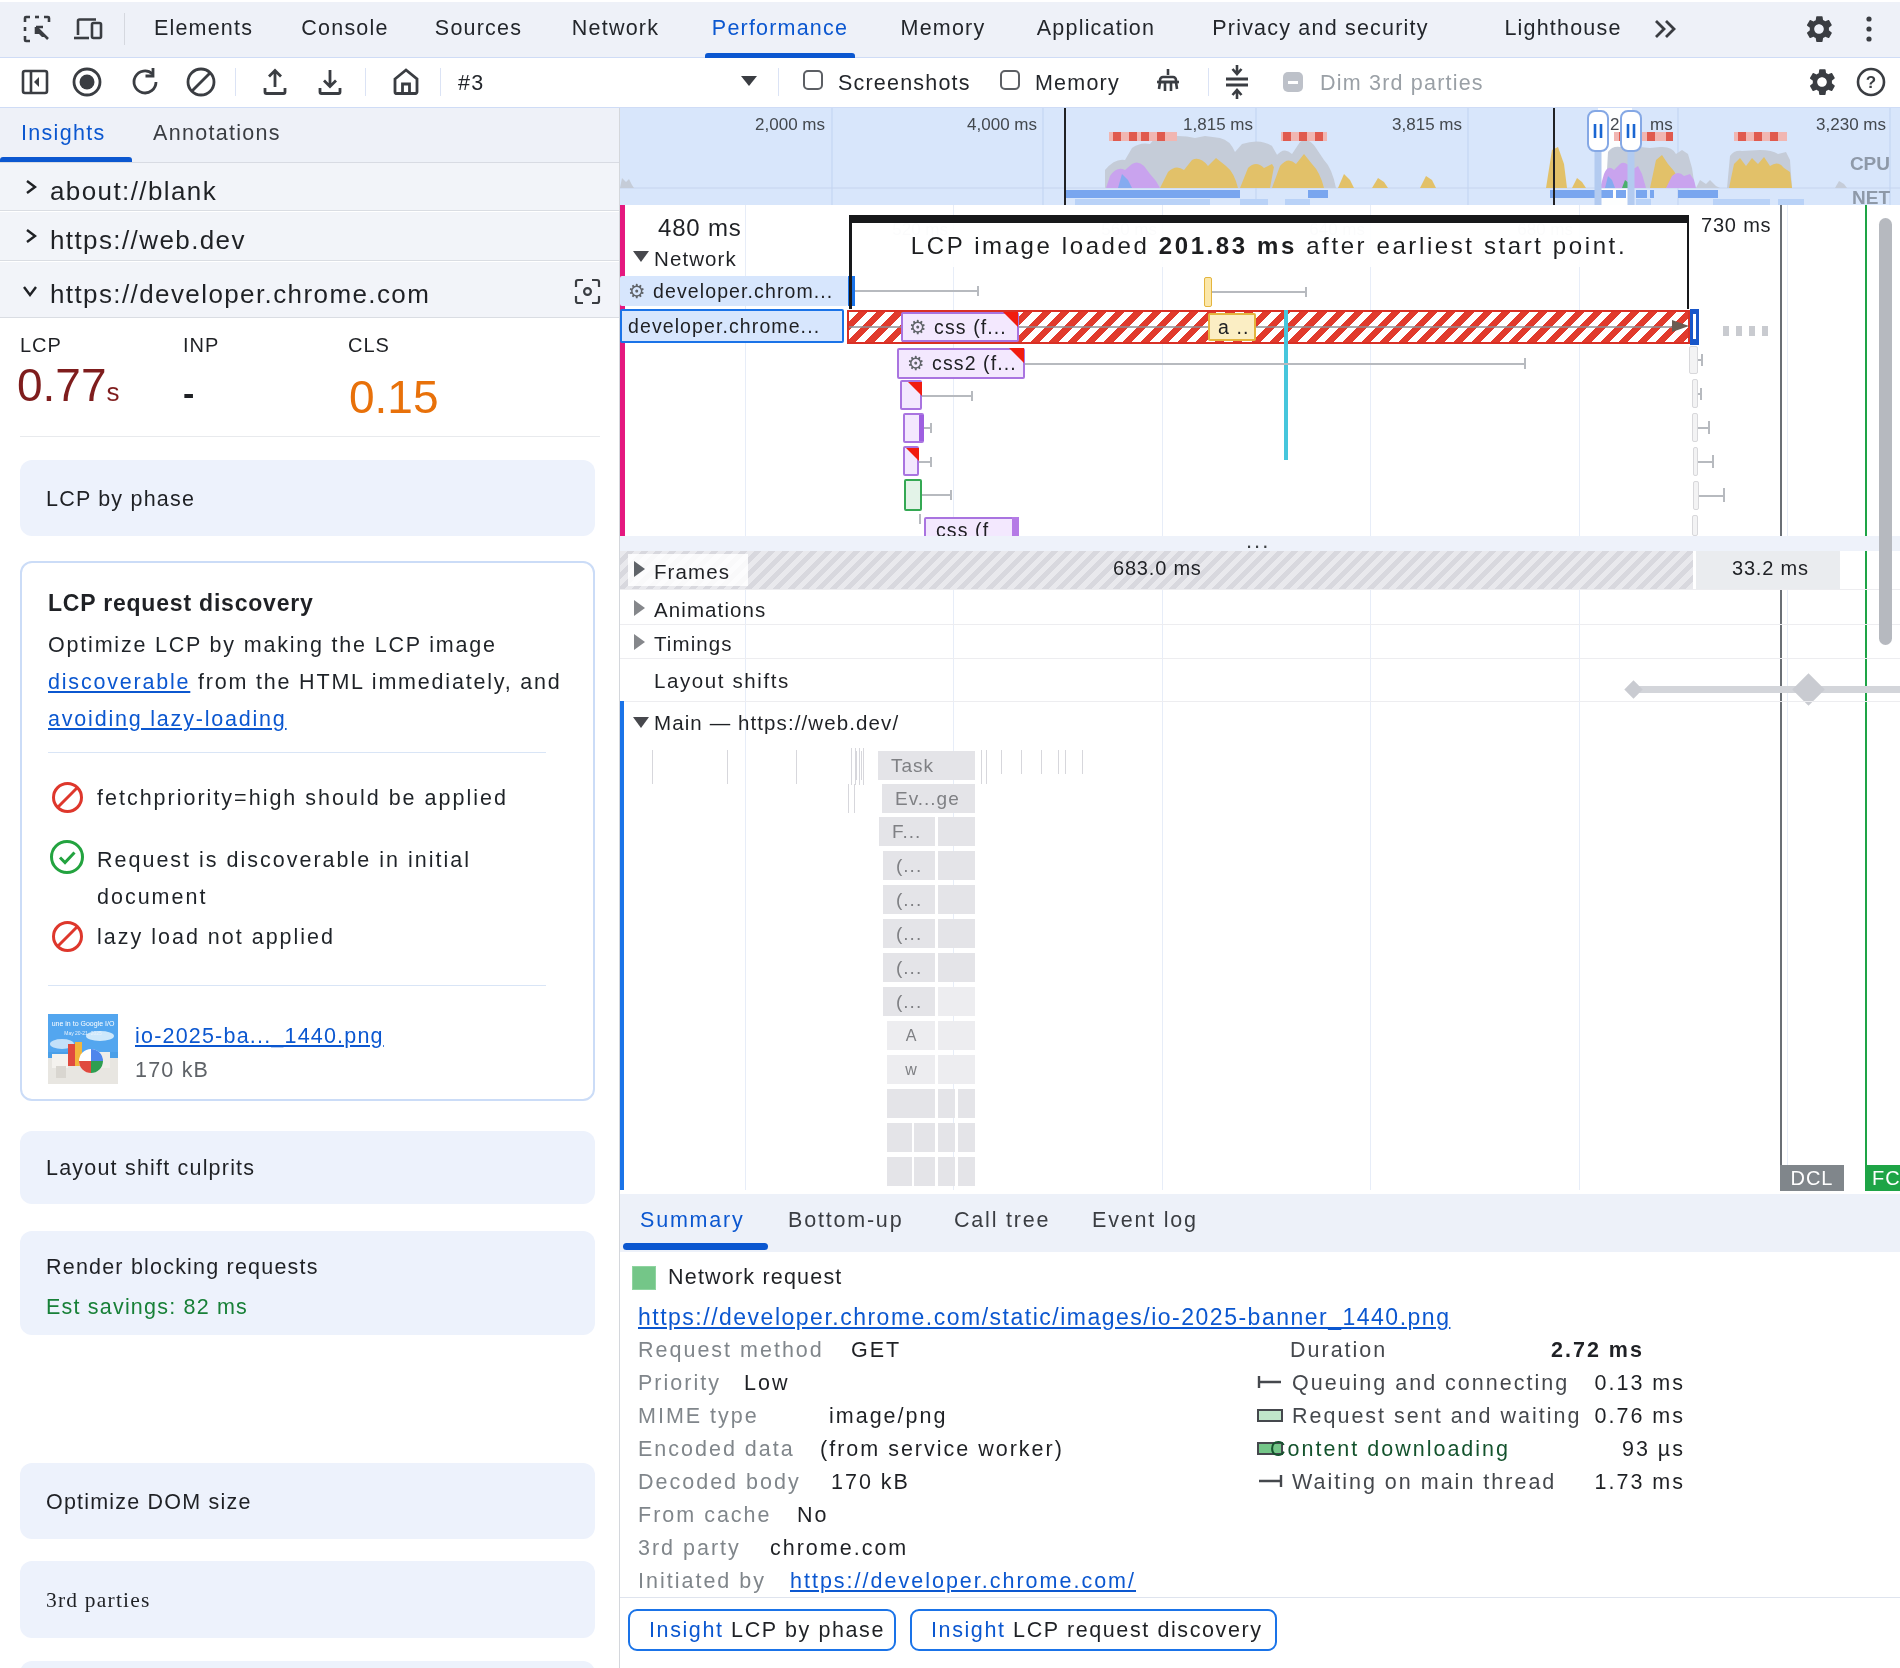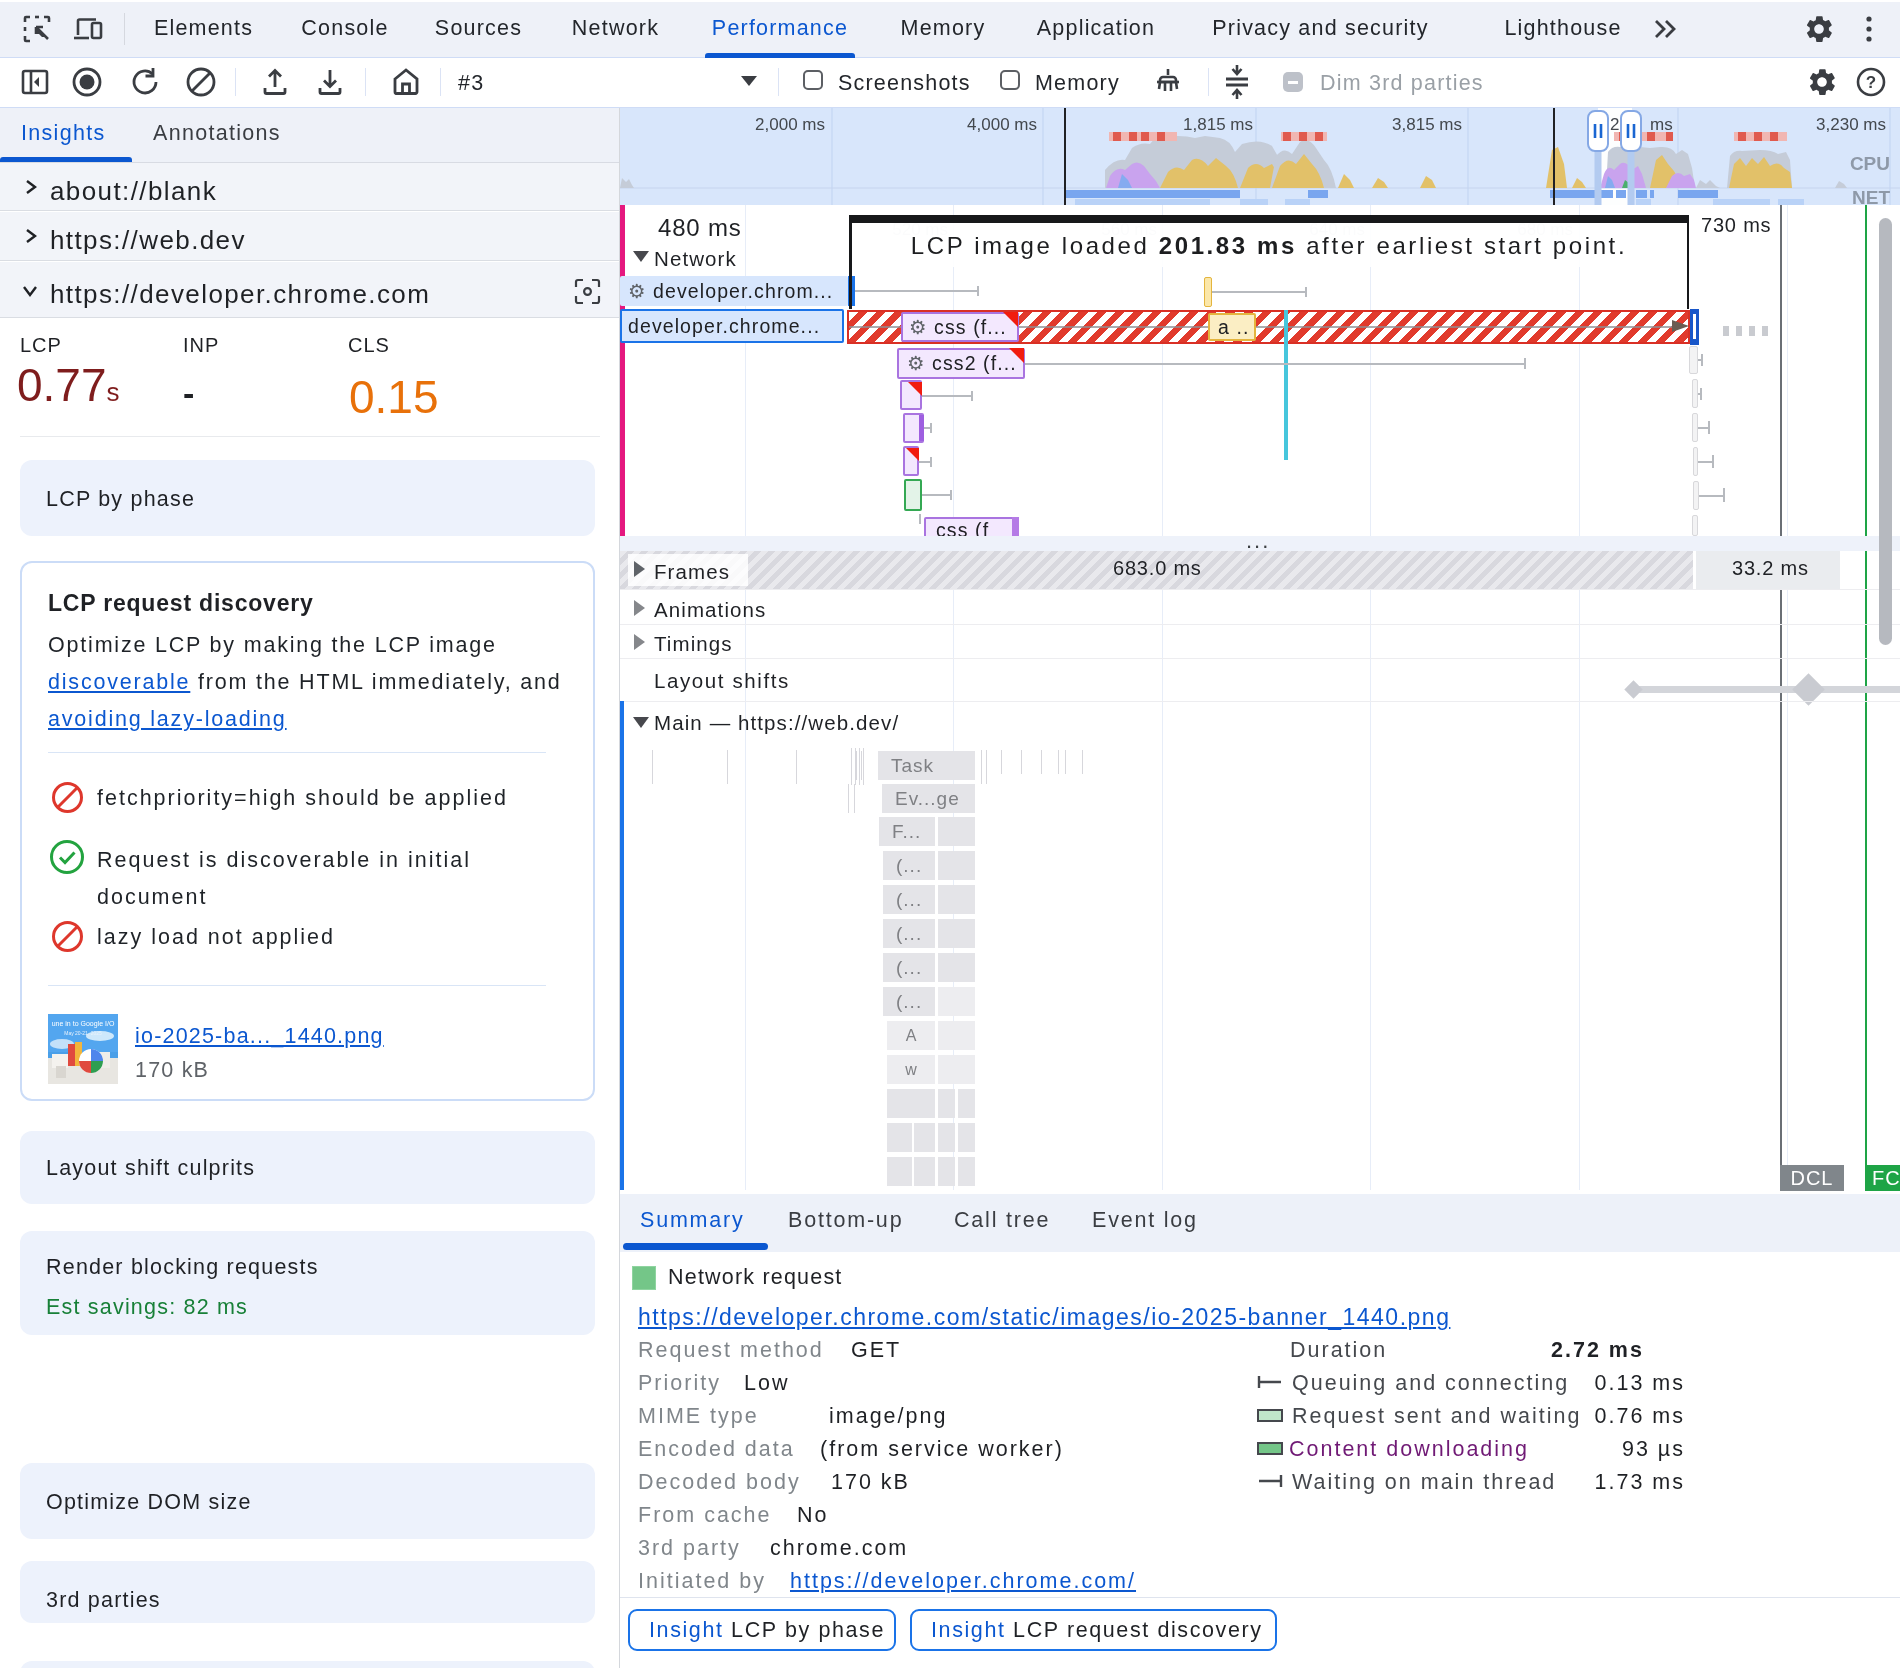--- a/index.html
+++ b/index.html
@@ -268,21 +268,21 @@
   <div class="card" style="top:1023px;height:73px;">
         <div class="abs" style="left:26px;top:25px;">Layout shift culprits</div>
       </div>
   <div class="card" style="top:1123px;height:104px;">
     <div class="abs" style="left:26px;top:24px;">Render blocking requests</div>
     <div class="abs" style="left:26px;top:64px;color:#188038;">Est savings: 82 ms</div>
   </div>
   <div class="card" style="top:1355px;height:76px;">
         <div class="abs" style="left:26px;top:27px;">Optimize DOM size</div>
       </div>
-  <div class="card" style="top:1453px;height:62px;">
+  <div class="card" style="top:1453px;height:77px;font-family:Liberation Serif, serif;">
         <div class="abs" style="left:26px;top:27px;">3rd parties</div>
       </div>
   <div class="card" style="top:1553px;height:40px;"></div>
   <div class="abs" style="left:619px;top:0;width:1px;height:1560px;background:#d4d7dc;"></div>
 </div>
 <div class="abs" id="overview">
 <svg width="1280" height="97" viewBox="0 0 1280 97">
   <rect width="1280" height="97" fill="#d8e6fb"></rect>
 
   <rect x="978" y="0" width="34" height="97" fill="#fdfefe"></rect>
@@ -607,21 +607,21 @@
   <div class="abs val" style="left:890px;top:86px;width:175px;text-align:center;font-weight:bold;">2.72 ms</div>
   <svg class="abs" style="left:637px;top:123px;" width="26" height="14" viewBox="0 0 26 14">
         <path d="M2 1 V13 M2 7 H24" stroke="#45484d" stroke-width="2.4" fill="none"></path>
       </svg>
   <div class="abs" style="left:672px;top:119px;color:#45484d;">Queuing and connecting</div>
   <div class="abs val" style="left:890px;top:119px;width:175px;text-align:right;">0.13 ms</div>
   <div class="abs" style="left:637px;top:157px;width:26px;height:13px;background:#c0e6ca;border:2px solid #45484d;"></div>
   <div class="abs" style="left:672px;top:152px;color:#45484d;">Request sent and waiting</div>
   <div class="abs val" style="left:890px;top:152px;width:175px;text-align:right;">0.76 ms</div>
   <div class="abs" style="left:637px;top:190px;width:26px;height:13px;background:#74c688;border:2px solid #45484d;"></div>
-  <div class="abs" style="left:669px;top:185px;color:#701a75;">Content downloading</div>
+  <div class="abs" style="left:650px;top:185px;color:#14532d;">Content downloading</div>
   <div class="abs val" style="left:890px;top:185px;width:175px;text-align:right;">93 µs</div>
   <svg class="abs" style="left:637px;top:222px;" width="26" height="14" viewBox="0 0 26 14">
         <path d="M24 1 V13 M2 7 H24" stroke="#45484d" stroke-width="2.4" fill="none"></path>
       </svg>
   <div class="abs" style="left:672px;top:218px;color:#45484d;">Waiting on main thread</div>
   <div class="abs val" style="left:890px;top:218px;width:175px;text-align:right;">1.73 ms</div>
   <div class="abs" style="left:0px;top:345px;width:1280px;height:1px;background:#dfe4ee;"></div>
   <div class="insbtn" style="left:8px;top:357px;width:268px;"><span style="color:#0b57d0;margin-left:19px;">Insight</span> LCP by phase</div>
   <div class="insbtn" style="left:290px;top:357px;width:367px;"><span style="color:#0b57d0;margin-left:19px;">Insight</span> LCP request discovery</div>
 </div>

